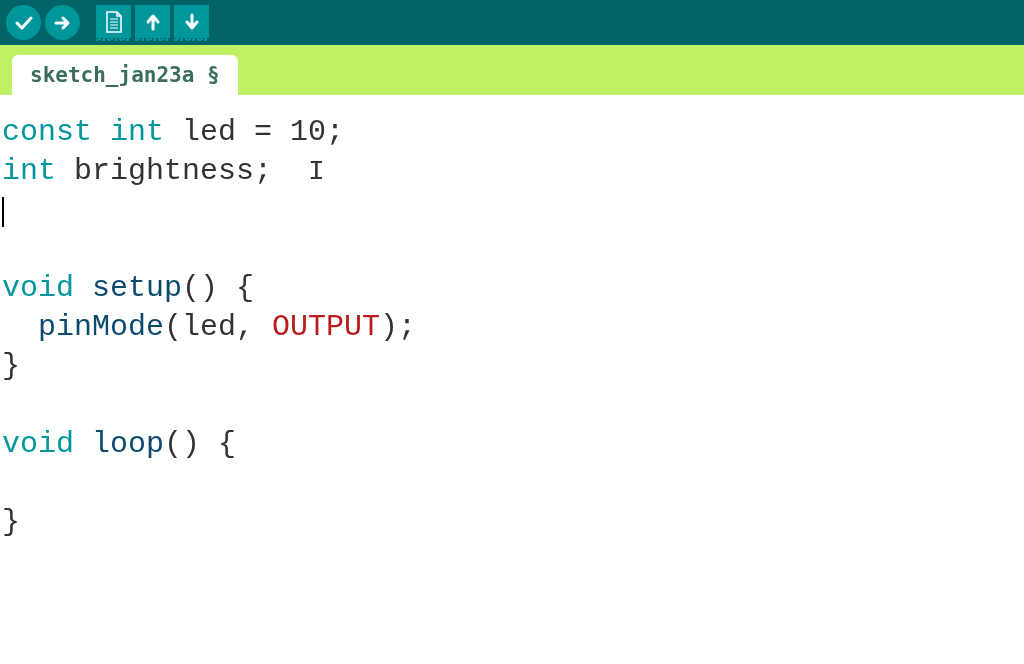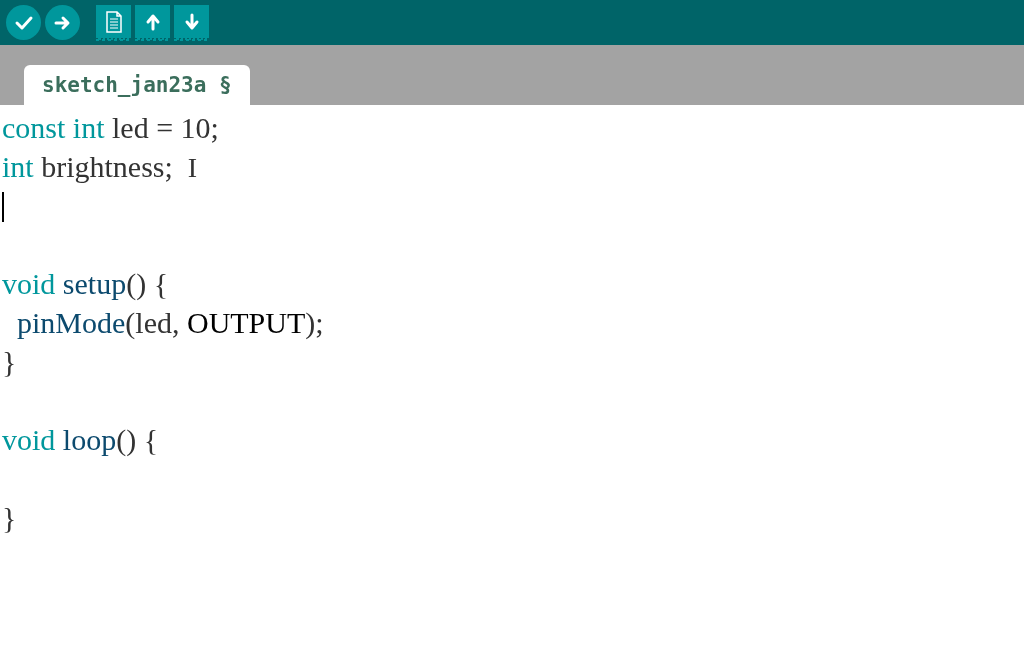--- a/index.html
+++ b/index.html
@@ -49,59 +49,59 @@
       bottom: -3px;
       left: 0;
       right: 0;
       height: 2px;
       background-image: repeating-linear-gradient(to right, #00979C 0, #00979C 3px, transparent 3px, transparent 6px);
     }
     .toolbar-gap {
       width: 8px;
     }
     .tab-strip {
-      background: #a3a3a3;
-      height: 60px;
+      background: #bef264;
+      height: 50px;
       display: flex;
       align-items: flex-end;
-      padding: 0 24px;
+      padding: 0 12px;
     }
     .tab {
       background: #fff;
       color: #3b6e5c;
       padding: 8px 18px;
       font-size: 21px;
       font-family: 'Consolas', 'Monaco', monospace;
       font-weight: bold;
       border-top-left-radius: 6px;
       border-top-right-radius: 6px;
       cursor: pointer;
     }
     .code-area {
-      padding: 3px 2px;
+      padding: 18px 2px;
       font-size: 30px;
       line-height: 1.3;
-      font-family: Liberation Serif, serif;
+      font-family: Liberation Mono, monospace;
       white-space: pre;
       position: relative;
     }
     .line {
       min-height: 39px;
     }
     .tok-keyword {
       color: #00979C;
     }
     .tok-type {
       color: #00979C;
     }
     .tok-builtin {
       color: #0c4a6e;
     }
     .tok-const {
-      color: #000000;
+      color: #b91c1c;
     }
     .tok-plain {
       color: #333;
     }
     .tok-number {
       color: #333;
     }
     .caret-ibeam {
       display: inline-block;
       font-size: 28px;

